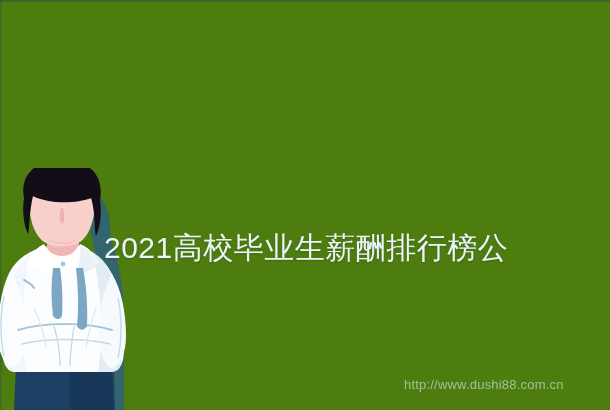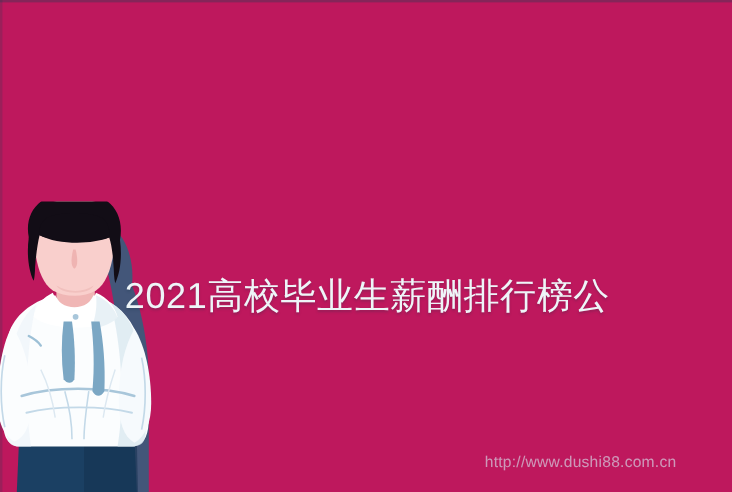--- a/index.html
+++ b/index.html
@@ -5,21 +5,21 @@
   html, body {
     margin: 0;
     padding: 0;
     background: #ffffff;
   }
   #stage {
     position: relative;
     width: 610px;
     height: 410px;
     overflow: hidden;
-    background: #be185d;
+    background: #4d7c0f;
     font-family: "Liberation Sans", "DejaVu Sans", sans-serif;
   }
   
   .edge-top {
     position: absolute;
     left: 0; top: 0;
     width: 610px; height: 2px;
     background: rgba(30, 62, 82, 0.35);
   }
   .edge-left {

